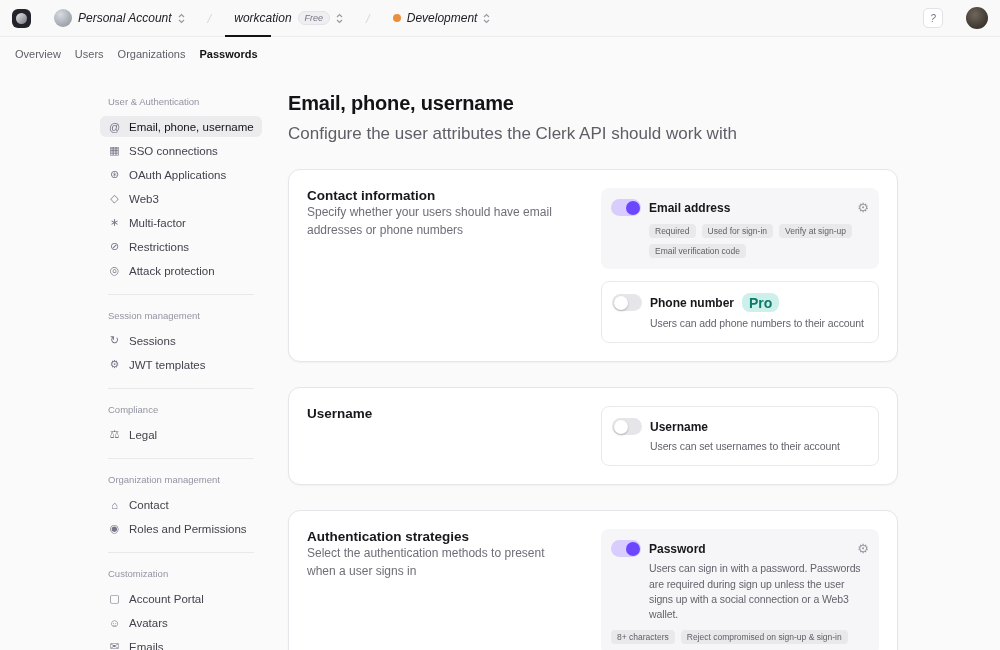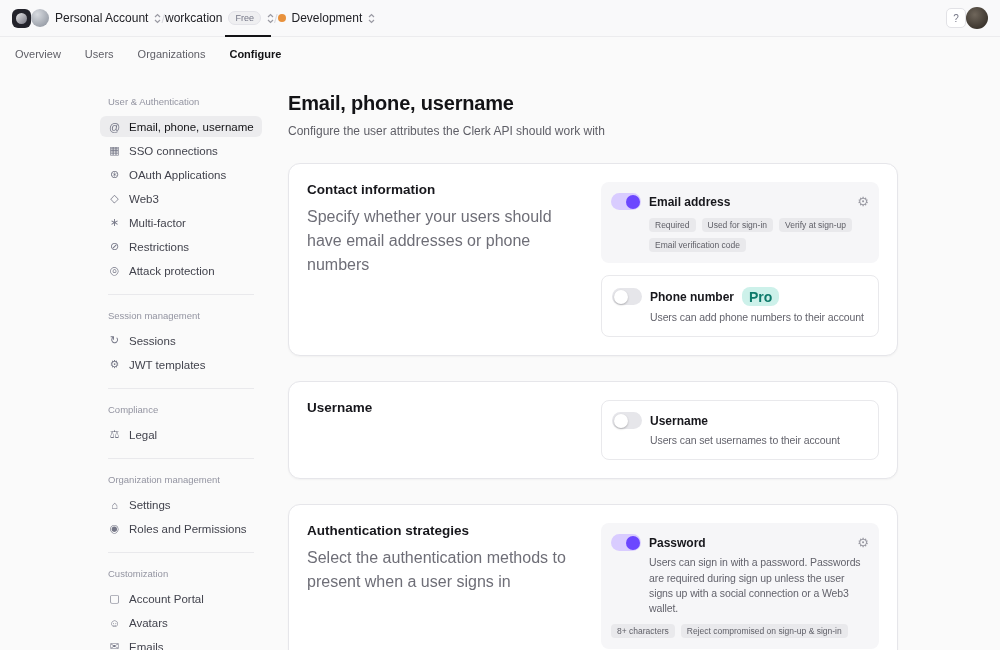--- a/index.html
+++ b/index.html
@@ -5,21 +5,21 @@
   * { margin:0; padding:0; box-sizing:border-box; }
   html,body { width:1000px; height:650px; }
   body {
     font-family:"Liberation Sans","DejaVu Sans",sans-serif;
     background:#fafafa; color:#131316; overflow:hidden; position:relative;
   }
 
   
   .topbar { position:absolute; top:0; left:0; right:0; height:37px;
     background:#f9f9fa; border-bottom:1px solid #ececee;
-    display:flex; align-items:center; padding:0 12px; gap:0; }
+    display:flex; align-items:center; padding:0 12px; gap:23px;font-style:italic; }
   .logo { width:19px; height:19px; border-radius:6px; background:#23232b; position:relative; flex:0 0 19px; }
   .logo::after { content:""; position:absolute; inset:4px; border-radius:50%;
     background:linear-gradient(135deg,#ffffff,#7d7d8a); opacity:.9; }
   .chip { display:flex; align-items:center; gap:6px; cursor:pointer; }
   .chip-label { font-size:12px; font-weight:500; color:#212126; white-space:nowrap; }
   .crumb-sep { color:#d8d8de; font-size:13px; }
   .avatar-sm { width:18px; height:18px; border-radius:50%;
     background:radial-gradient(circle at 35% 30%, #d8dbe0, #878d98); flex:0 0 18px; }
   .pill { font-size:9px; padding:1px 6px; border-radius:8px; background:#efeff1;
     color:#747686; border:1px solid #e3e3e8; white-space:nowrap; }
@@ -27,43 +27,43 @@
   .chevrons { display:inline-flex; }
   .topbar-spacer { flex:1; }
   .help-btn { width:20px; height:20px; border:1px solid #e2e2e6; border-radius:5px;
     background:#fff; font-size:10px; color:#747686; display:flex; align-items:center;
     justify-content:center; cursor:pointer; }
   .avatar-lg { width:22px; height:22px; border-radius:50%;
     background:radial-gradient(circle at 40% 35%, #6f665b, #29231d); cursor:pointer; }
   .active-underline { position:absolute; top:35px; left:225px; width:46px; height:2px; background:#131316; }
 
   
-  .tabs { position:absolute; top:44px; left:15px; display:flex; gap:24px; }
+  .tabs { position:absolute; top:44px; left:15px; display:flex; gap:14px; }
   .tab { font-size:11px; color:#5e5e66; padding:4px 0; cursor:pointer; white-space:nowrap; }
   .tab.active { color:#131316; font-weight:700; }
 
   
   .sidebar { position:absolute; top:96px; left:100px; width:162px; }
   .side-section-title { font-size:9.5px; color:#9394a1; margin:0 0 9px 8px; }
   .side-item { display:flex; align-items:center; gap:8px; padding:0 8px; border-radius:6px;
     margin-bottom:3px; font-size:11.5px; color:#42434d; cursor:pointer; height:21px; }
   .side-item.active { background:#ececee; color:#131316; font-weight:500; }
   .side-icon { width:13px; font-size:11px; color:#747686; text-align:center; flex:0 0 13px; }
   .side-divider { height:1px; background:#e9e9ec; margin:13px 8px 15px 8px; }
 
   
   .main { position:absolute; top:92px; left:288px; width:610px; }
   .page-title { font-size:20px; font-weight:700; letter-spacing:-.2px; color:#131316; }
-  .page-subtitle { font-size:12px; color:#5e5e66; margin-top:9px; }
+  .page-subtitle { font-size:17px; color:#5e5e66; margin-top:9px; }
 
   .card { background:#fff; border:1px solid #e6e6ea; border-radius:12px;
     box-shadow:0 1px 2px rgba(0,0,0,.04); padding:18px; display:flex; gap:26px; margin-top:25px; }
   .card-info { flex:0 0 268px; }
   .card-title { font-size:13.5px; font-weight:700; color:#17171c; }
-  .card-desc { font-size:16px; color:#6e6e77; line-height:1.5; margin-top:8px; }
+  .card-desc { font-size:12px; color:#6e6e77; line-height:1.5; }
   .card-link { font-size:11.5px; color:var(--accent,#6c47ff); margin-top:12px; display:inline-block; cursor:pointer; }
   .card-features { flex:1; display:flex; flex-direction:column; gap:12px; }
 
   .feature { border-radius:8px; padding:11px 10px; }
   .feature.on { background:#f6f6f8; }
   .feature.off { background:#fff; border:1px solid #e9e9ec; }
   .feature-head { display:flex; align-items:center; gap:8px; }
   .feature-title { font-size:12px; font-weight:700; color:#17171c; white-space:nowrap; }
   .gear { margin-left:auto; color:#9a9aa3; font-size:13px; cursor:pointer; line-height:1; }
   .toggle { width:30px; height:17px; border-radius:9px; position:relative; flex:0 0 30px; cursor:pointer; }
@@ -130,21 +130,21 @@
     <span>?</span>
   </div>
   <div class="avatar-lg"></div>
 </header>
 <div class="active-underline"></div>
 
 <nav class="tabs">
   <span class="tab">Overview</span>
   <span class="tab">Users</span>
   <span class="tab">Organizations</span>
-  <span class="tab active">Configure</span>
+  <span class="tab active">Passwords</span>
 </nav>
 
 <aside class="sidebar">
 
   <div class="side-section-title">User &amp; Authentication</div>
   <div class="side-item active">
     <span class="side-icon">@</span>
     <span>Email, phone, username</span>
   </div>
   <div class="side-item">
@@ -190,21 +190,21 @@
   <div class="side-item">
     <span class="side-icon">⚖</span>
     <span>Legal</span>
   </div>
 
   <div class="side-divider"></div>
 
   <div class="side-section-title">Organization management</div>
   <div class="side-item">
     <span class="side-icon">⌂</span>
-    <span>Settings</span>
+    <span>Contact</span>
   </div>
   <div class="side-item">
     <span class="side-icon">◉</span>
     <span>Roles and Permissions</span>
   </div>
 
   <div class="side-divider"></div>
 
   <div class="side-section-title">Customization</div>
   <div class="side-item">

